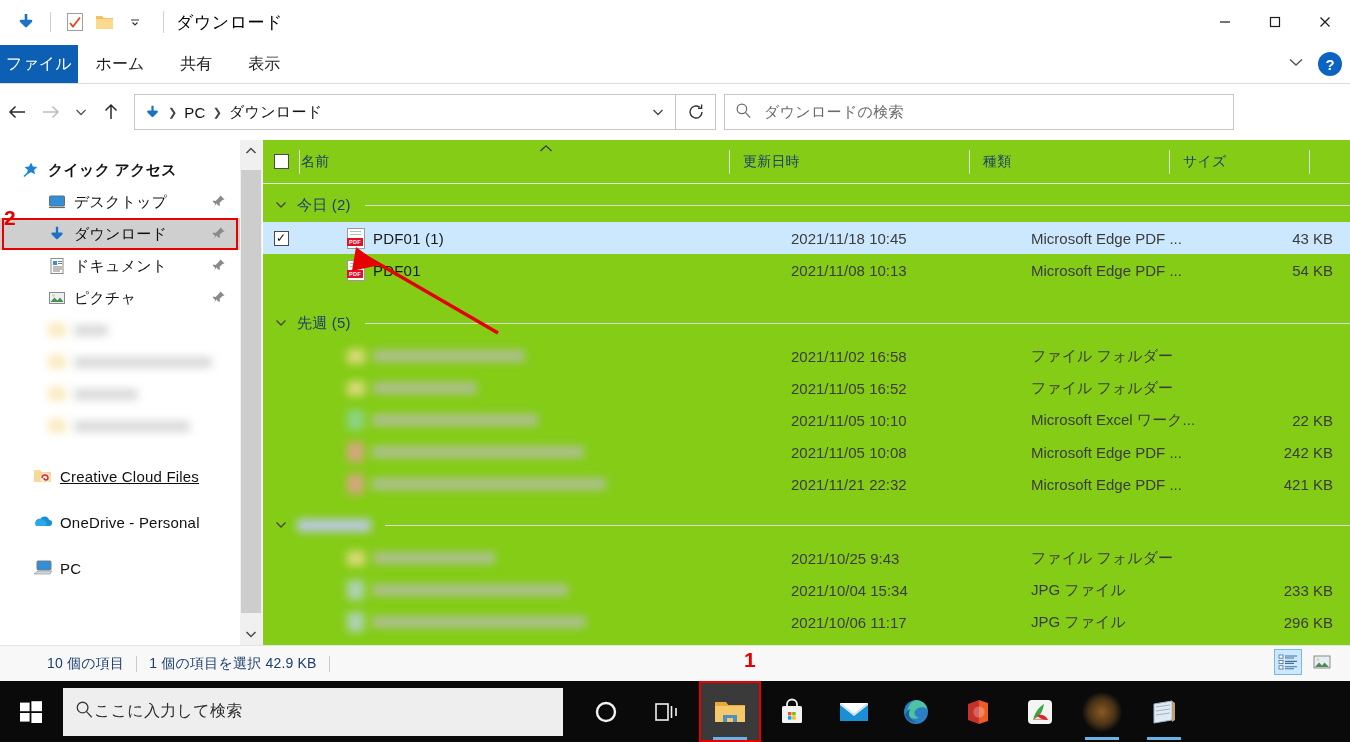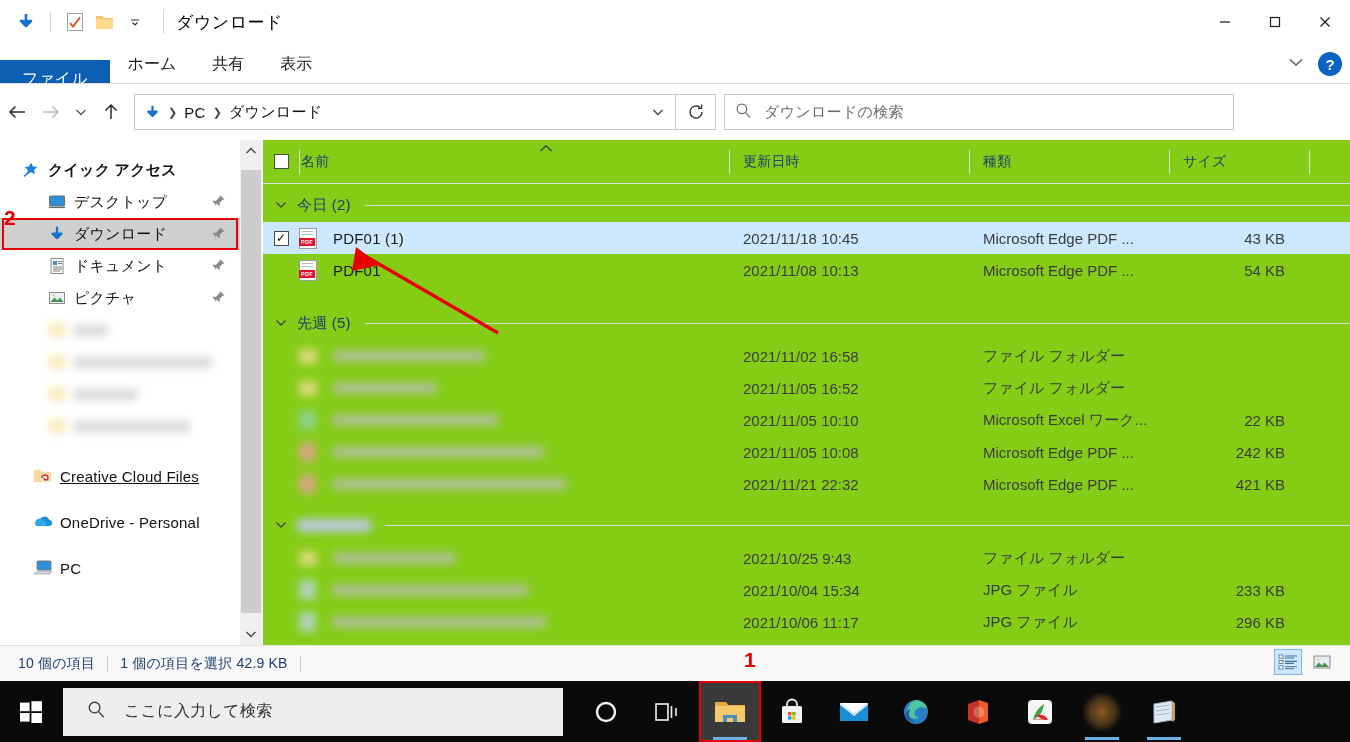--- a/index.html
+++ b/index.html
@@ -36,22 +36,22 @@
     position: absolute; left: 0; top: 44px; width: 1350px; height: 40px;
     background: #fff; display: flex; align-items: stretch;
     border-bottom: 1px solid #dededed;
   }
   .tab {
     display: flex; align-items: center; justify-content: center;
     font-size: 16px; color: #1a1a1a; padding: 0 18px; height: 36px;
     margin-top: 2px;
   }
   .tab.file {
-    background: #0c5fb3; color: #ffffff; padding: 0 22px;
-    margin-top: 16px; height: 38px;
+    background: #0c5fb3; color: #ffffff; padding: 0 6px;
+    margin-top: 1px; height: 38px;
   }
   .ribbon-right {
     position: absolute; right: 8px; top: 0; height: 40px;
     display: flex; align-items: center; gap: 12px;
   }
   .help-btn {
     width: 24px; height: 24px; border-radius: 50%; background: #0c63c4;
     color: #fff; font-size: 15px; font-weight: bold;
     display: flex; align-items: center; justify-content: center;
   }
@@ -181,21 +181,21 @@
     display: flex; align-items: center; height: 32px; position: relative;
   }
   .row.selected { background: #cce8ff; }
   .row .rc { font-size: 15px; color: #1b1b1b; display: flex; align-items: center; height: 32px; }
   .row .rc-check { width: 36px; display: flex; align-items: center; justify-content: center; }
   .rowcheck {
     width: 15px; height: 15px; border: 1.5px solid #4a4a4a; background: #fff;
     display: flex; align-items: center; justify-content: center;
     font-size: 12px; color: #111; line-height: 1;
   }
-  .row .rc-name { width: 430px; display: flex; align-items: center; gap: 16px; }
+  .row .rc-name { width: 430px; display: flex; align-items: center; gap: 8px; margin-left: 48px; }
   .row .rc-date { width: 240px; padding-left: 14px; color: #3c3c3c; }
   .row .rc-type { width: 200px; padding-left: 14px; color: #3c3c3c; }
   .row .rc-size { width: 140px; padding-left: 14px; color: #3c3c3c; justify-content: flex-end;
                    padding-right: 24px; }
   .fname { letter-spacing: .2px; white-space: nowrap; }
 
   .pdf-icon { position: relative; width: 18px; height: 21px; }
   .pdf-icon .pg {
     position: absolute; inset: 0; background: #fff; border: 1px solid #9a9a9a;
   }
@@ -212,41 +212,41 @@
   .blurrow { filter: blur(4.5px); opacity: .75; }
   .blurname { height: 12px; border-radius: 2px; background: #bcbcbc; }
 
   
   .arrow-annot { position: absolute; left: 330px; top: 245px; pointer-events: none; }
 
   
   .statusbar {
     position: absolute; left: 0; top: 645px; width: 1350px; height: 36px;
     background: #f8f8f8; border-top: 1px solid #e4e4e4;
-    display: flex; align-items: center;
+    display: flex; align-items: center; padding-left: 29px;
   }
   .status-txt { font-size: 14px; color: #1c3f6e; letter-spacing: .2px; }
   .status-sep { width: 1px; height: 16px; background: #cacaca; margin: 0 12px; }
   .view-btns { position: absolute; right: 14px; top: 3px; display: flex; gap: 6px; }
   .vb {
     width: 28px; height: 26px; display: flex; align-items: center; justify-content: center;
   }
   .vb.active { background: #cce8ff; border: 1px solid #7cb7e8; }
 
   
   .taskbar {
     position: absolute; left: 0; top: 681px; width: 1350px; height: 61px;
     background: #0a0a0a; display: flex; align-items: center;
   }
   .start-btn {
     width: 62px; height: 61px; display: flex; align-items: center; justify-content: center;
   }
   .tb-search {
     width: 500px; height: 48px; background: #eeeeee; margin-left: 1px;
-    display: flex; align-items: center; gap: 18px; padding-left: 24px;
+    display: flex; align-items: center; gap: 0; padding-left: 12px;
   }
   .tb-search .ph { font-size: 16px; color: #2f2f2f; letter-spacing: .3px; }
   .tb-icons { display: flex; align-items: center; margin-left: 12px; }
   .tb-item {
     width: 62px; height: 61px; position: relative;
     display: flex; align-items: center; justify-content: center;
   }
   .tb-item.running::after {
     content: ""; position: absolute; bottom: 2px; left: 14px; width: 34px; height: 3px;
     background: #6ab2e7;

